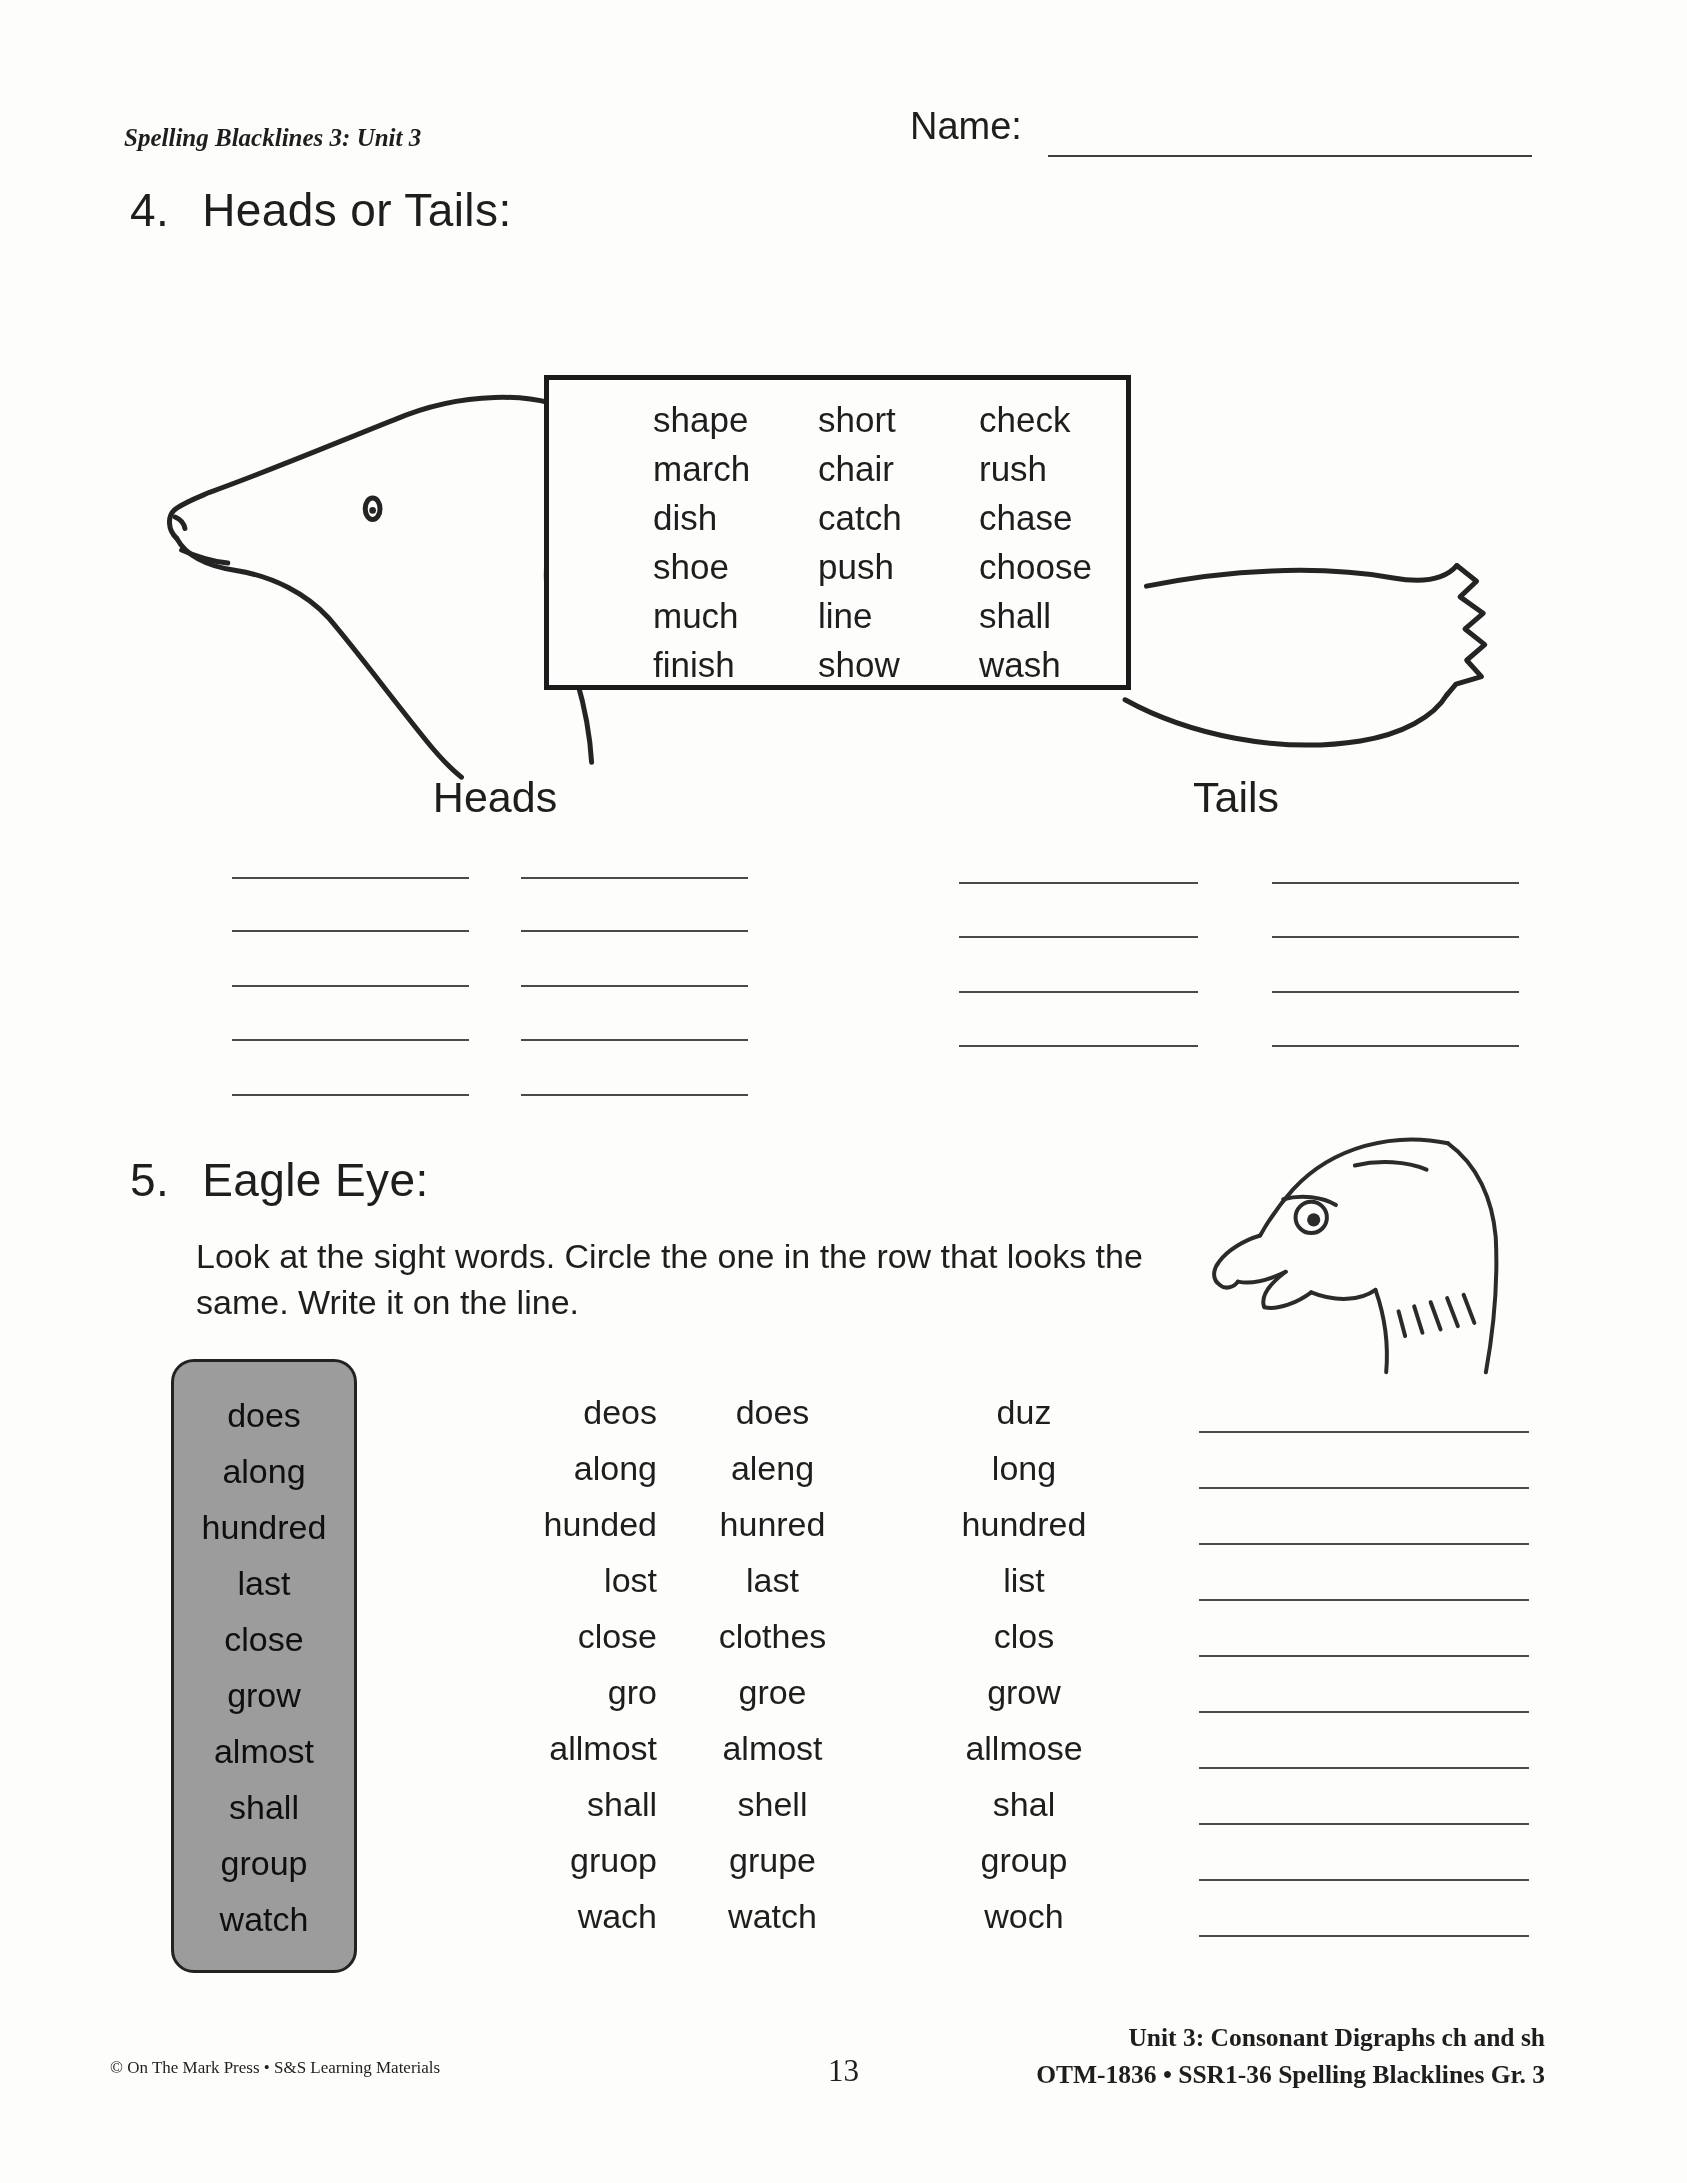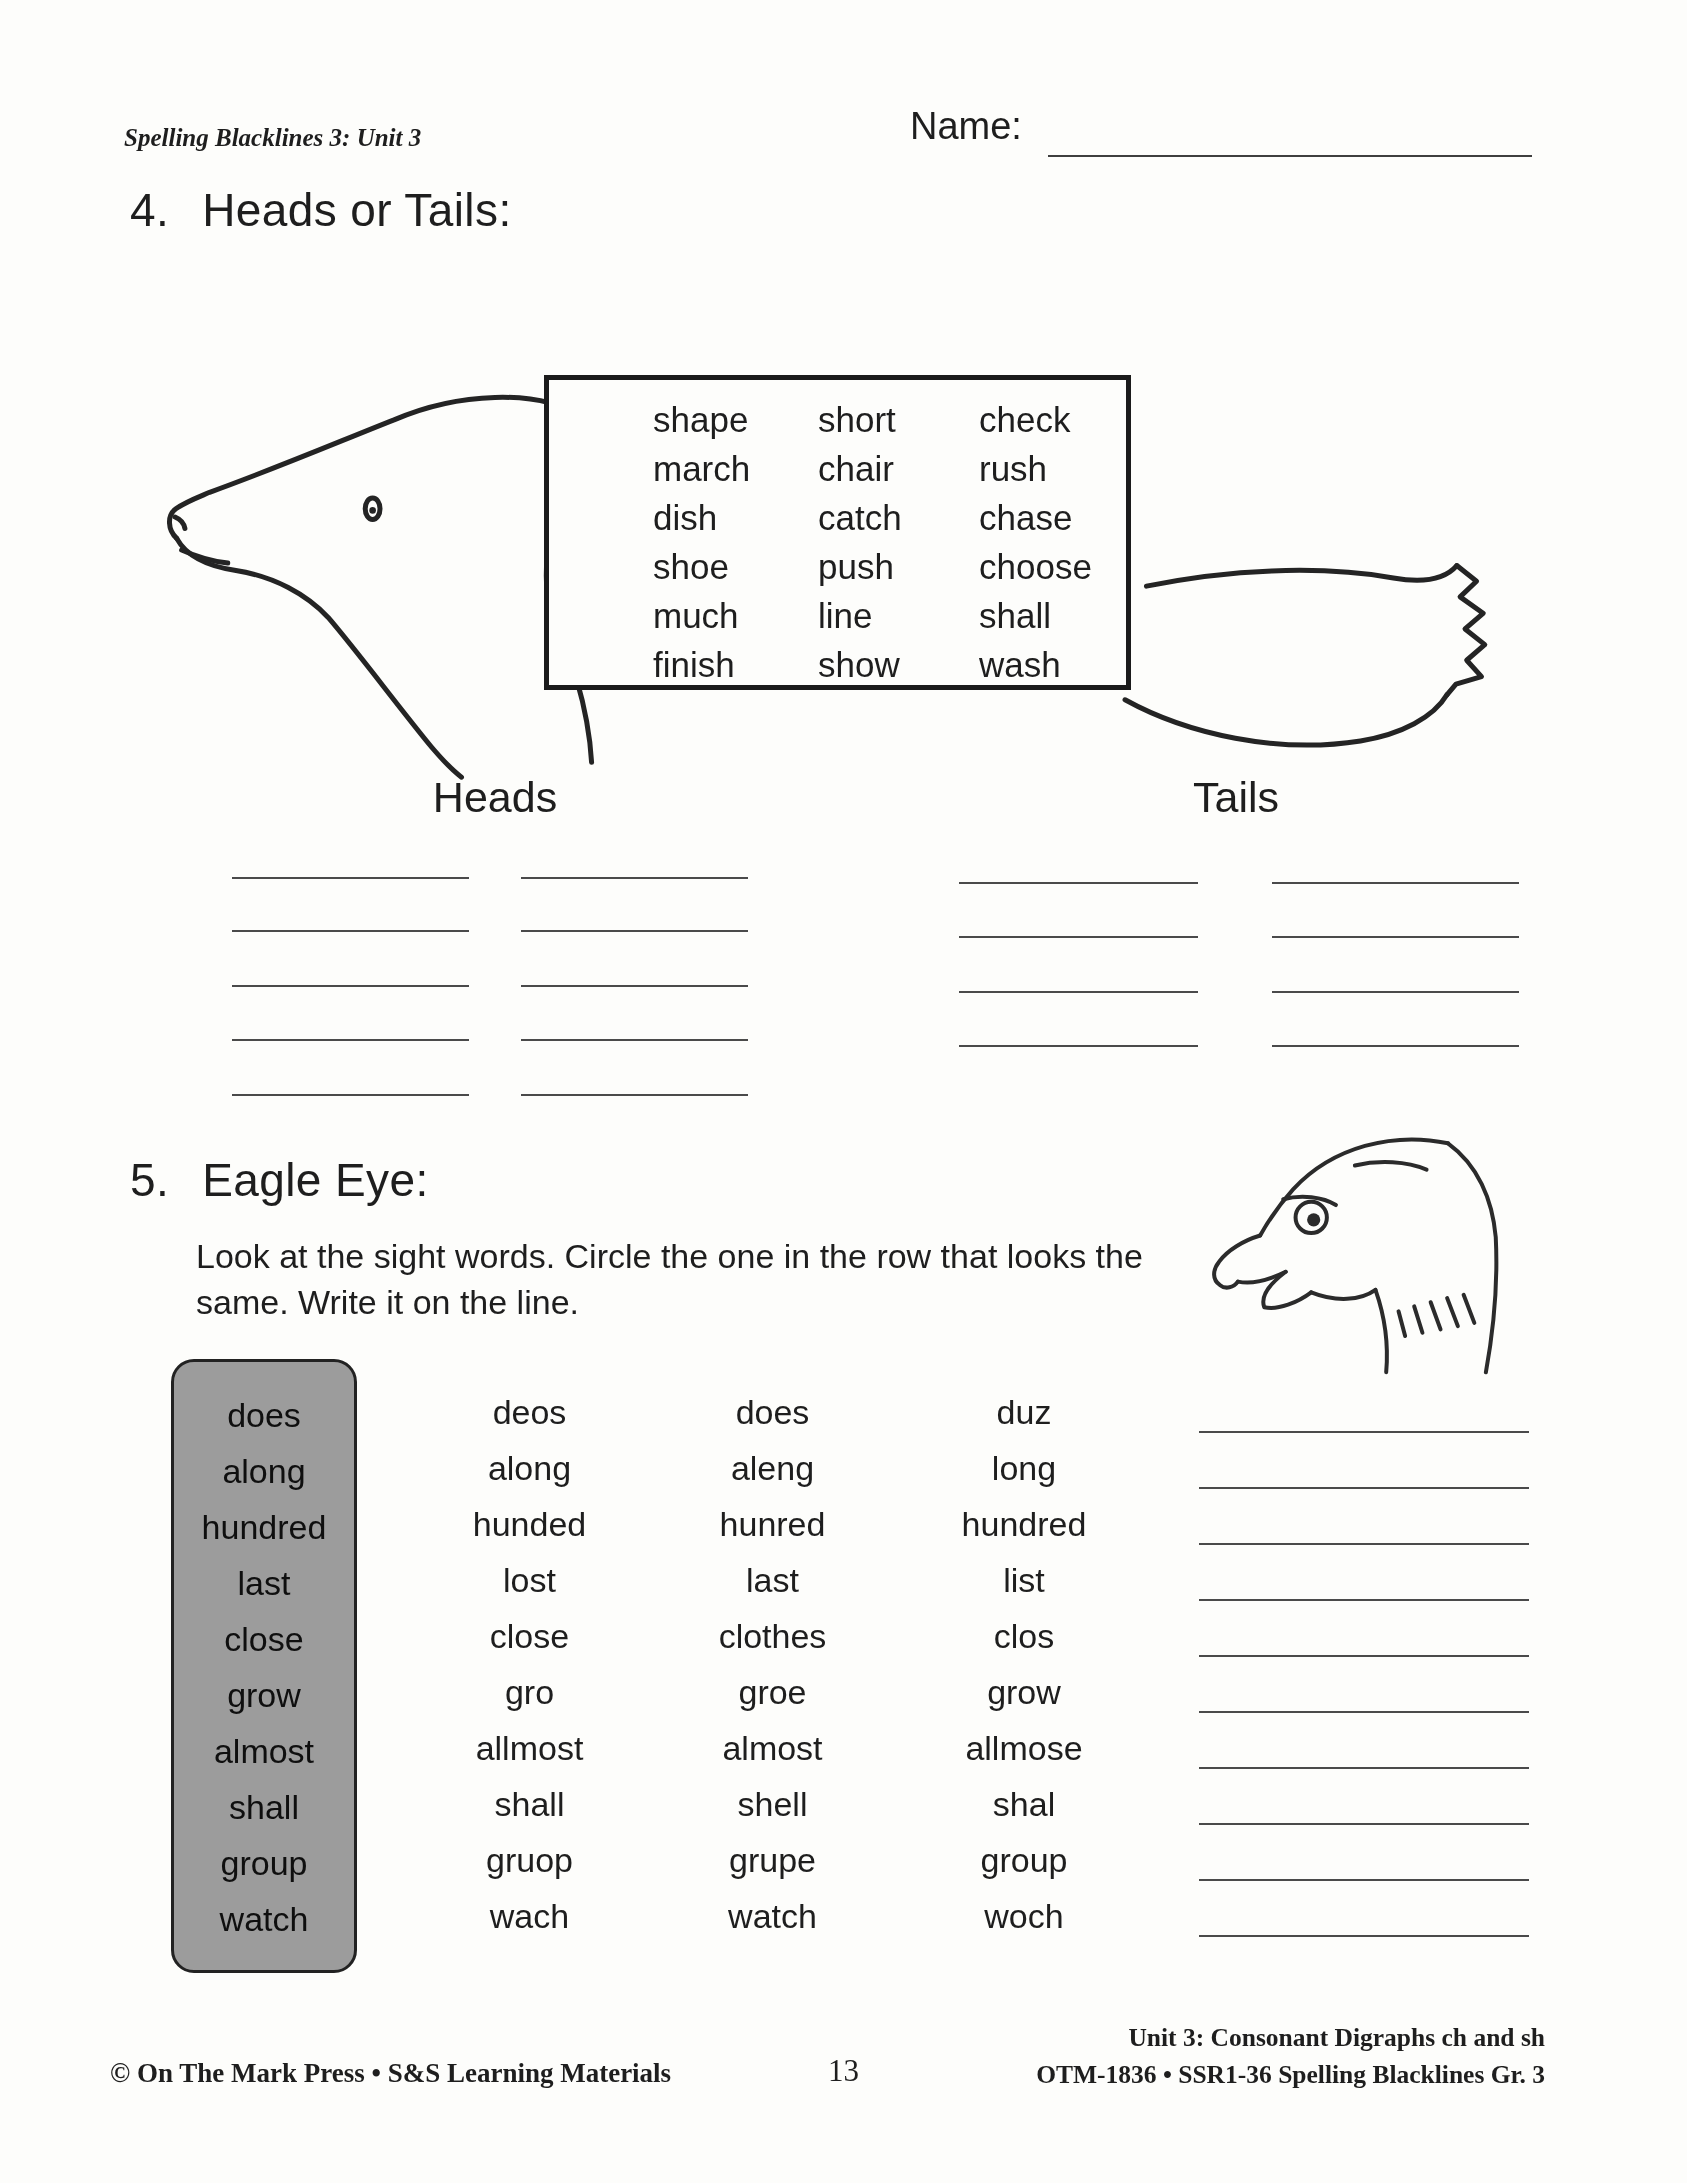--- a/index.html
+++ b/index.html
@@ -34,27 +34,27 @@
   .sight-box {
     width:186px; height:614px; background:#9c9c9c;
     border:3.3px solid #222; border-radius:23px;
     padding-top:25px; z-index:2;
   }
   .sight-word { height:56px; line-height:56px; text-align:center; font-size:34px; color:#0f0f0f; }
 
   .choices { width:774px; }
   .choice-row { display:flex; height:56px; align-items:center; }
   .choice { font-size:34px; text-align:center; }
-  .c1 { width:255px; } .c2 { width:231px; } .c3 { width:272px; }
+  .c1 { width:255px;text-align:right; } .c2 { width:231px; } .c3 { width:272px; }
 
   .ans-rows { width:330px; }
   .ans-row { height:56px; position:relative; }
   .ans-row::after { content:""; position:absolute; left:0; right:0; bottom:6.6px; border-bottom:2.5px solid #4a4a4a; }
 
-  .footer-left { font-family:"Liberation Serif", serif; font-weight:700; font-size:27px; }
+  .footer-left { font-family:"Liberation Serif", serif; font-weight:400; font-size:17px; }
   .footer-page { font-family:"Liberation Serif", serif; font-size:31px; }
   .footer-right { font-family:"Liberation Serif", serif; font-weight:700; font-size:25.5px; text-align:right; line-height:1.45; }
 
   svg path, svg ellipse, svg circle, svg polyline { vector-effect:non-scaling-stroke; }
 </style>
 </head>
 <body>
 
 <div class="page">
 

